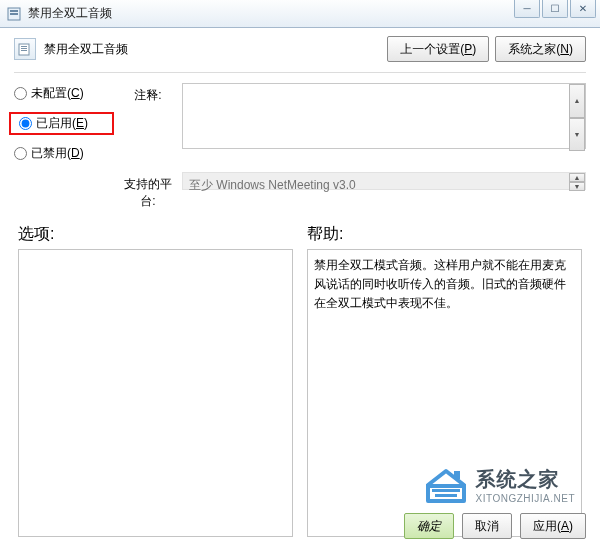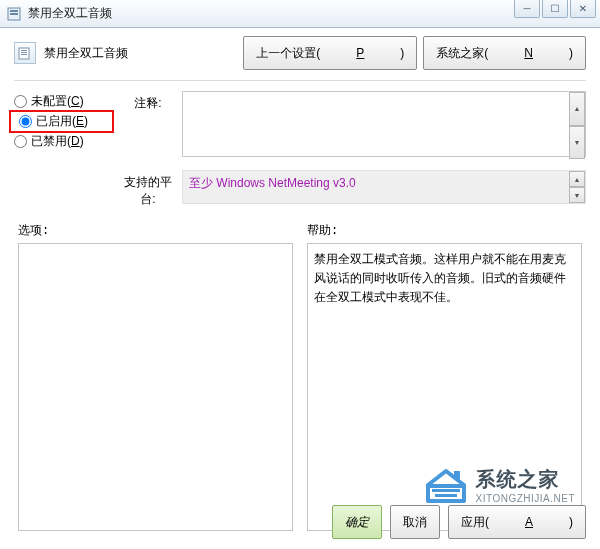--- a/index.html
+++ b/index.html
@@ -8,35 +8,35 @@
 .title-icon { width: 16px; height: 16px; margin-right: 6px; display: inline-flex; align-items: center; justify-content: center; }
 .title-text { color: #1a1a1a; font-size: 12px; }
 .win-ctrls { position: absolute; right: 4px; top: 0; display: flex; gap: 2px; height: 20px; }
 .win-btn { width: 26px; height: 18px; border: 1px solid #9bb3c9; border-top: none; background: linear-gradient(#f5f9fc,#dfe9f2); display: flex; align-items: center; justify-content: center; font-size: 10px; color: #405a73; border-radius: 0 0 2px 2px; }
 .content { padding: 8px 14px 0 14px; }
 .heading-row { display: flex; align-items: center; justify-content: space-between; margin-bottom: 10px; }
 .heading-left { display: flex; align-items: center; gap: 8px; }
 .policy-icon { width: 22px; height: 22px; border: 1px solid #b0c4d6; background: linear-gradient(#f8fbfe,#e2ecf4); display: inline-flex; align-items: center; justify-content: center; }
 .heading-text { font-size: 12px; }
 .nav-btns { display: flex; gap: 6px; }
-.btn { height: 34px; padding: 0 12px; border: 1px solid #8a8a8a; background: linear-gradient(#fdfdfd,#e7e7e7); font-size: 12px; display: inline-flex; align-items: center; border-radius: 2px; cursor: pointer; line-height: 1; gap: 36px; }
+.btn { height: 26px; padding: 0 12px; border: 1px solid #8a8a8a; background: linear-gradient(#fdfdfd,#e7e7e7); font-size: 12px; display: inline-flex; align-items: center; border-radius: 2px; cursor: pointer; line-height: 1; }
 .underline { text-decoration: underline; }
 hr.sep { border: none; border-top: 1px solid #dcdcdc; margin: 4px 0 10px 0; }
 .config-area { display: grid; grid-template-columns: 100px 60px 1fr; column-gap: 4px; row-gap: 10px; align-items: start; }
-.radios { display: flex; flex-direction: column; padding-top: 2px; }
+.radios { display: flex; flex-direction: column; gap: 10px; padding-top: 2px; }
 .radio-item { display: flex; align-items: center; gap: 4px; cursor: pointer; }
 .radio-item input { margin: 0; }
 .highlight { border: 2px solid #e11; padding: 1px 8px; margin-left: -5px; }
 .label { text-align: center; padding-top: 4px; }
 .comment-box { width: 100%; height: 66px; border: 1px solid #c8c8c8; background: #fff; font-family: inherit; font-size: 12px; padding: 2px; resize: none; position: relative; }
-.platform-box { width: 100%; height: 34px; border: 1px solid #e2e2e2; background: #efefef; padding: 4px 6px; color: #a21caf; position: relative; }
+.platform-box { width: 100%; height: 18px; border: 1px solid #e2e2e2; background: #efefef; padding: 4px 6px; color: #737373; position: relative; }
 .spin { position: absolute; right: 1px; top: 1px; bottom: 1px; width: 16px; display: flex; flex-direction: column; }
 .spin-btn { flex: 1; border: 1px solid #b7b7b7; background: linear-gradient(#f7f7f7,#e3e3e3); font-size: 7px; display: flex; align-items: center; justify-content: center; color: #555; cursor: pointer; }
 .lower { display: grid; grid-template-columns: 1fr 1fr; gap: 14px; margin-top: 14px; padding: 0 4px; }
-.col-label { font-size: 12px; margin-bottom: 4px; font-family: Liberation Mono, monospace; }
+.col-label { font-size: 16px; margin-bottom: 4px; }
 .panel { border: 1px solid #c4c4c4; height: 288px; padding: 6px; font-size: 12px; line-height: 1.6; background: #fff; overflow: hidden; }
 .footer { position: absolute; bottom: 10px; right: 14px; display: flex; gap: 8px; }
 .btn-ok { background: linear-gradient(#e8f6d9,#cde8af); border-color: #88b55f; font-style: italic; }
 .watermark { position: absolute; right: 25px; bottom: 44px; display: flex; align-items: center; gap: 8px; opacity: 0.88; pointer-events: none; }
 .wm-text { text-align: left; }
 .wm-title { font-size: 20px; font-weight: bold; color: #2b3b48; letter-spacing: 1px; }
 .wm-sub { font-size: 10px; color: #6d7d89; letter-spacing: 0.5px; }
 .rel { position: relative; }
 </style>
 </head>

